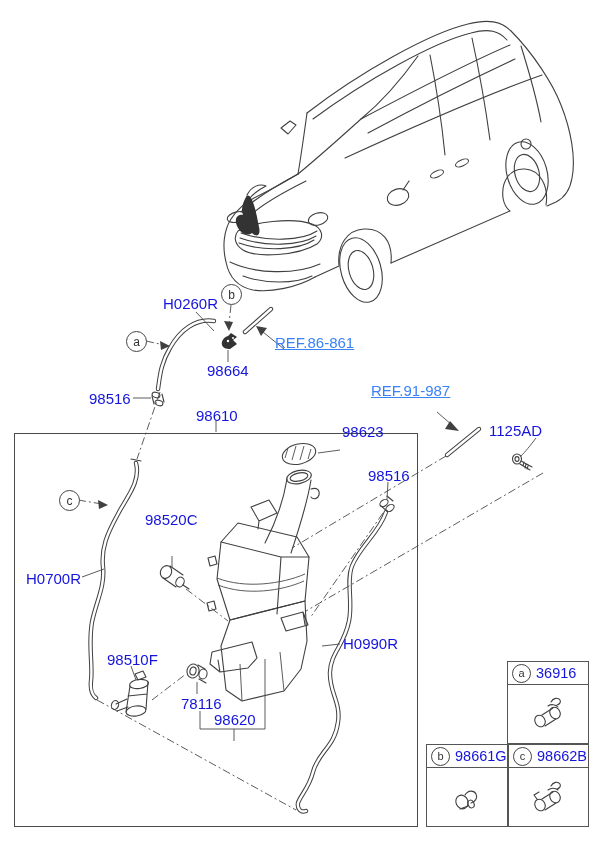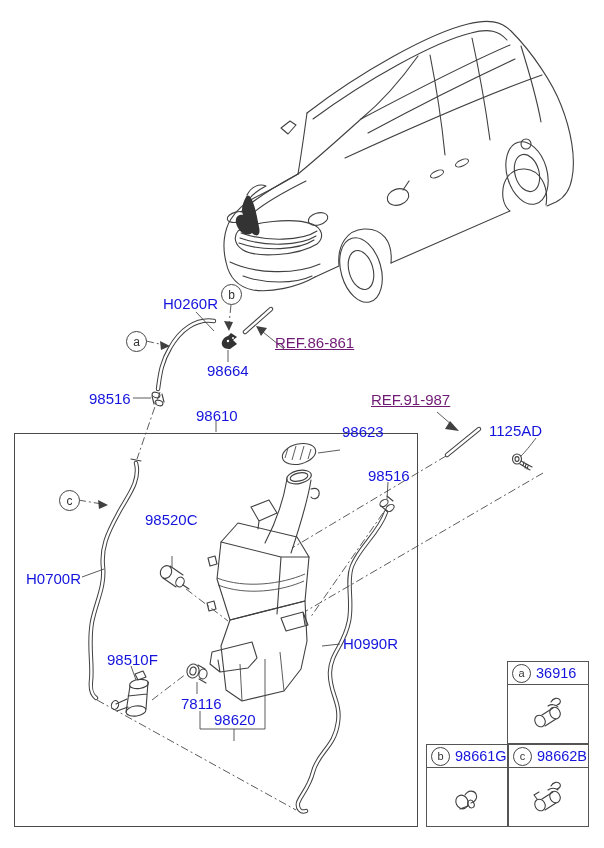--- a/index.html
+++ b/index.html
@@ -10,21 +10,21 @@
   .thin{stroke:#4a4a4a;fill:none;stroke-width:0.9;}
   .dashdot{stroke:#4a4a4a;fill:none;stroke-width:0.9;stroke-dasharray:8 3 2 3;}
   .tube-o{stroke:#404040;fill:none;stroke-width:4.4;stroke-linecap:round;}
   .tube-i{stroke:#ffffff;fill:none;stroke-width:2.4;stroke-linecap:round;}
   .filldark{fill:#333;stroke:none;}
   .ah{fill:#404040;stroke:none;}
   .mainbox{position:absolute;left:14px;top:433px;width:402px;height:392px;
            border:1.4px solid #4a4a4a;}
   .part-label{position:absolute;font-size:15px;color:#1414dd;white-space:nowrap;
               cursor:pointer;line-height:1;}
-  .ref-label{position:absolute;font-size:15px;color:#701a75;text-decoration:underline;
+  .ref-label{position:absolute;font-size:15px;color:#3b82f6;text-decoration:underline;
              white-space:nowrap;cursor:pointer;line-height:1;}
   .callout{position:absolute;width:19px;height:19px;border:1.3px solid #444;border-radius:50%;
            background:#fff;display:flex;align-items:center;justify-content:center;
            font-size:12px;color:#333;line-height:1;}
   .legend-cell{position:absolute;border:1px solid #555;background:#fff;box-sizing:border-box;}
   .legend-head{height:23px;border-bottom:1px solid #555;display:flex;align-items:center;
                gap:5px;padding-left:4px;box-sizing:border-box;}
   .callout-s{width:17px;height:17px;border:1.2px solid #444;border-radius:50%;flex:0 0 auto;
              display:flex;align-items:center;justify-content:center;font-size:11px;color:#333;}
   .legend-part{font-size:14.5px;color:#1414dd;cursor:pointer;}
@@ -208,21 +208,21 @@
   <div class="part-label" style="left:368px;top:468px">98516</div>
   <div class="part-label" style="left:489px;top:423px">1125AD</div>
   <div class="part-label" style="left:145px;top:512px">98520C</div>
   <div class="part-label" style="left:26px;top:571px">H0700R</div>
   <div class="part-label" style="left:107px;top:652px">98510F</div>
   <div class="part-label" style="left:181px;top:696px">78116</div>
   <div class="part-label" style="left:214px;top:712px">98620</div>
   <div class="part-label" style="left:343px;top:636px">H0990R</div>
 
   <div class="ref-label" style="left:275px;top:335px">REF.86-861</div>
-  <div class="ref-label" style="left:371px;top:392px">REF.91-987</div>
+  <div class="ref-label" style="left:371px;top:383px">REF.91-987</div>
 
   <div class="callout" style="left:126px;top:331px">a</div>
   <div class="callout" style="left:221px;top:284px">b</div>
   <div class="callout" style="left:59px;top:490px">c</div>
 
   <div>
 
     <div class="legend-cell" style="left:507px;top:661px;width:82px;height:83px">
       <div class="legend-head">
         <span class="callout-s">a</span>

